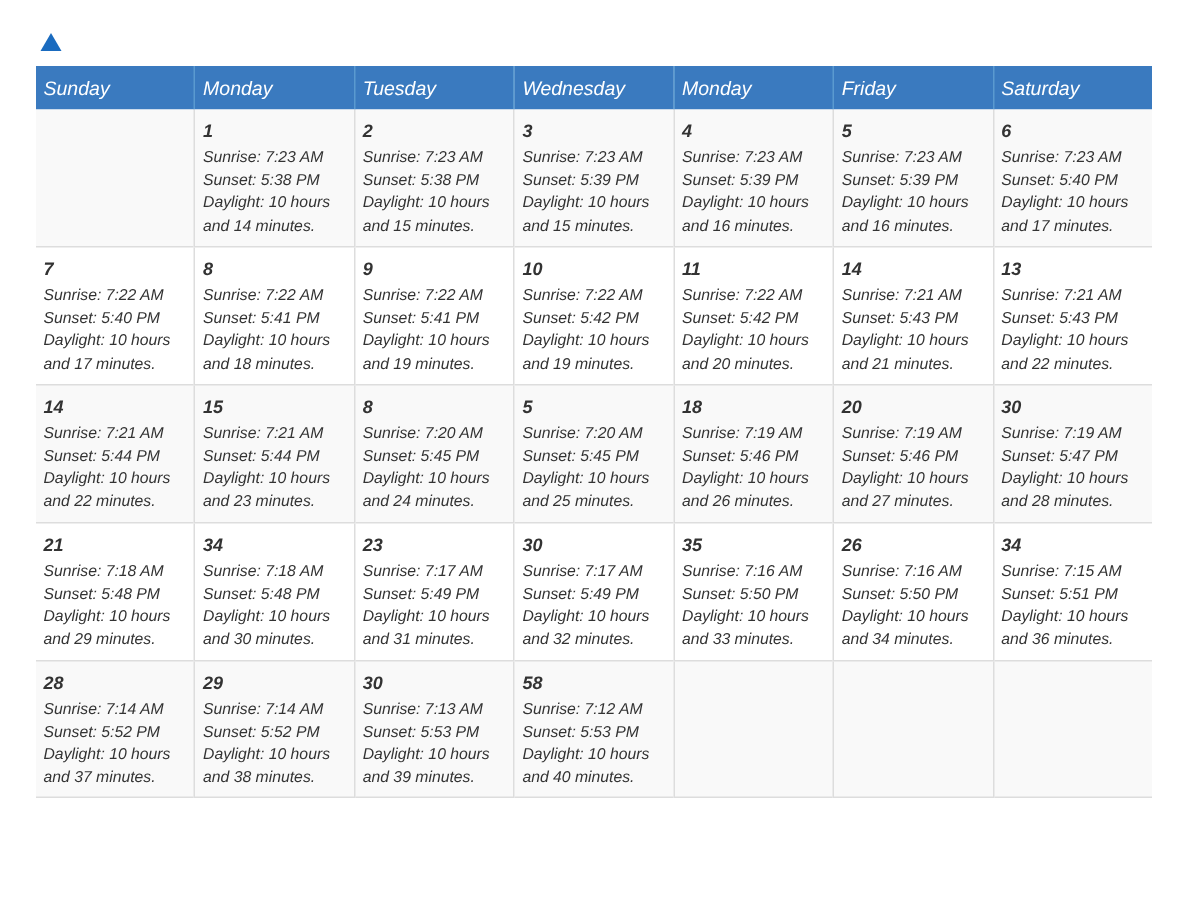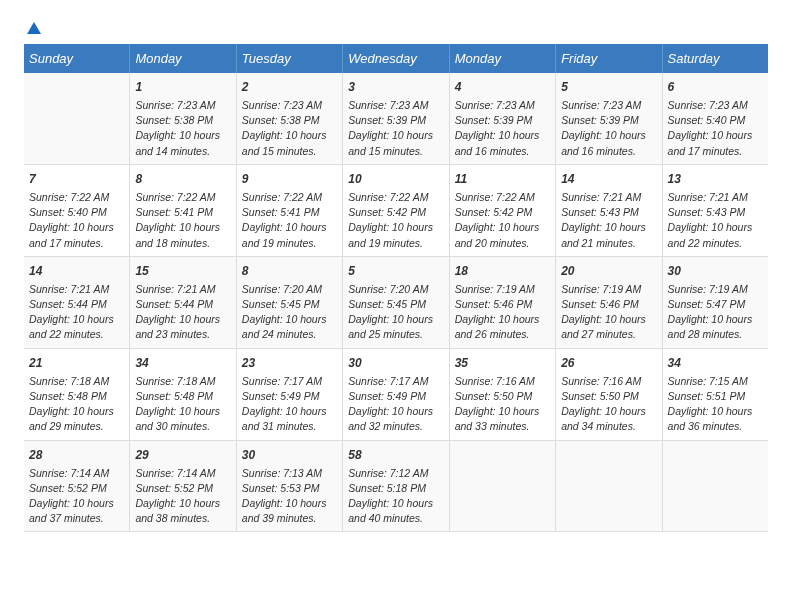--- a/index.html
+++ b/index.html
@@ -330,21 +330,21 @@
         <td>
           <span class="day-num">30</span>
           <div class="cell-content" style="white-space: pre-line;">Sunrise: 7:13 AM
 Sunset: 5:53 PM
 Daylight: 10 hours
 and 39 minutes.</div>
         </td>
         <td>
           <span class="day-num">58</span>
           <div class="cell-content" style="white-space: pre-line;">Sunrise: 7:12 AM
-Sunset: 5:18 PM
+Sunset: 5:53 PM
 Daylight: 10 hours
 and 40 minutes.</div>
         </td>
         <td></td>
         <td></td>
         <td></td>
       </tr>
     </tbody>
 </table>
 

